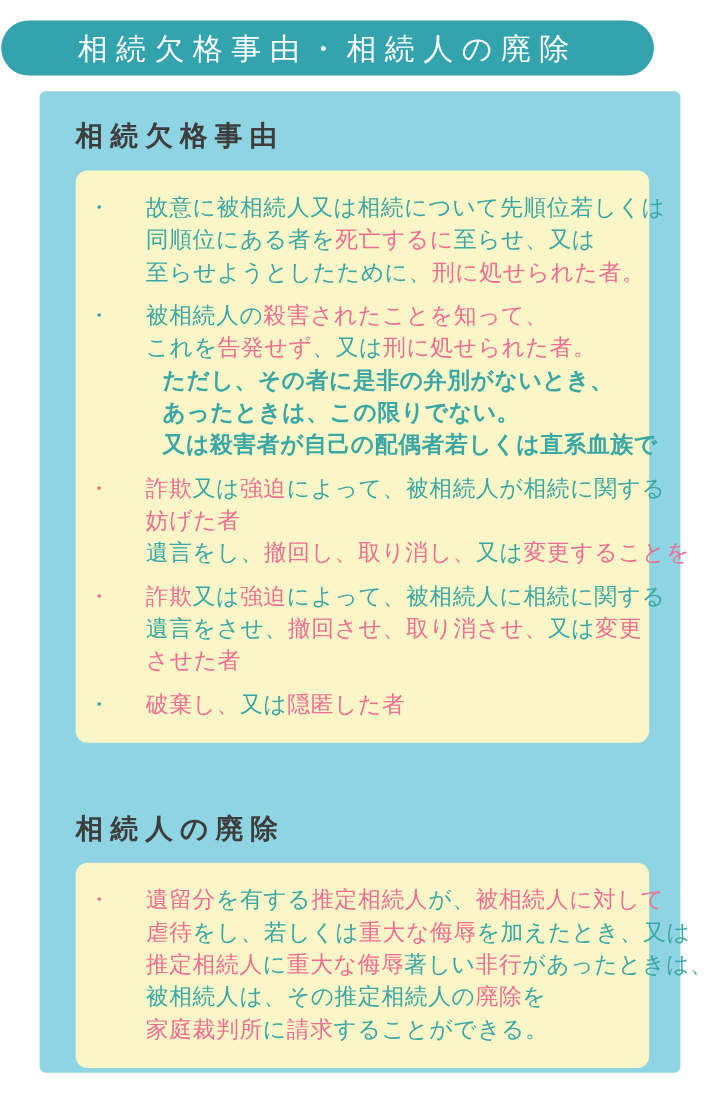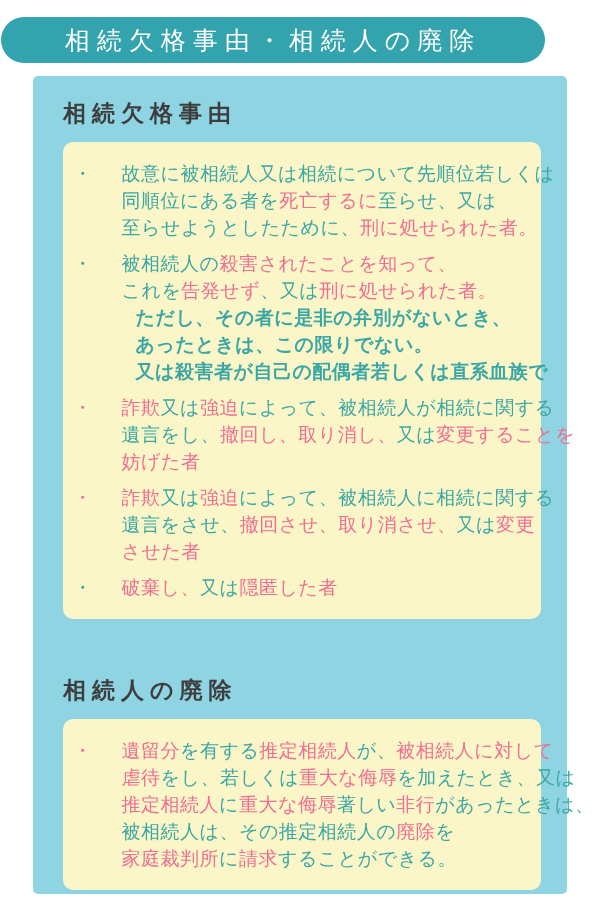--- a/index.html
+++ b/index.html
@@ -75,22 +75,22 @@
             <div class="line"><span class="c-teal">これを</span><span class="c-pink">告発せず</span><span class="c-teal">、又は</span><span class="c-pink">刑に処せられた者。</span></div>
             <div class="line note"><span class="c-teal">ただし、その者に是非の弁別がないとき、</span></div>
             <div class="line note"><span class="c-teal">あったときは、この限りでない。</span></div>
             <div class="line note"><span class="c-teal">又は殺害者が自己の配偶者若しくは直系血族で</span></div>
           </div>
         </div>
         <div class="bullet-item">
           <span class="bullet c-pink">・</span>
           <div class="lines">
             <div class="line"><span class="c-pink">詐欺</span><span class="c-teal">又は</span><span class="c-pink">強迫</span><span class="c-teal">によって、被相続人が相続に関する</span></div>
+            <div class="line"><span class="c-pink">妨げた者</span></div>
             <div class="line"><span class="c-teal">遺言をし、</span><span class="c-pink">撤回し、取り消し、</span><span class="c-teal">又は</span><span class="c-pink">変更することを</span></div>
-            <div class="line"><span class="c-pink">妨げた者</span></div>
           </div>
         </div>
         <div class="bullet-item">
           <span class="bullet c-pink">・</span>
           <div class="lines">
             <div class="line"><span class="c-pink">詐欺</span><span class="c-teal">又は</span><span class="c-pink">強迫</span><span class="c-teal">によって、被相続人に相続に関する</span></div>
             <div class="line"><span class="c-teal">遺言をさせ、</span><span class="c-pink">撤回させ、取り消させ、</span><span class="c-teal">又は</span><span class="c-pink">変更</span></div>
             <div class="line"><span class="c-pink">させた者</span></div>
           </div>
         </div>

